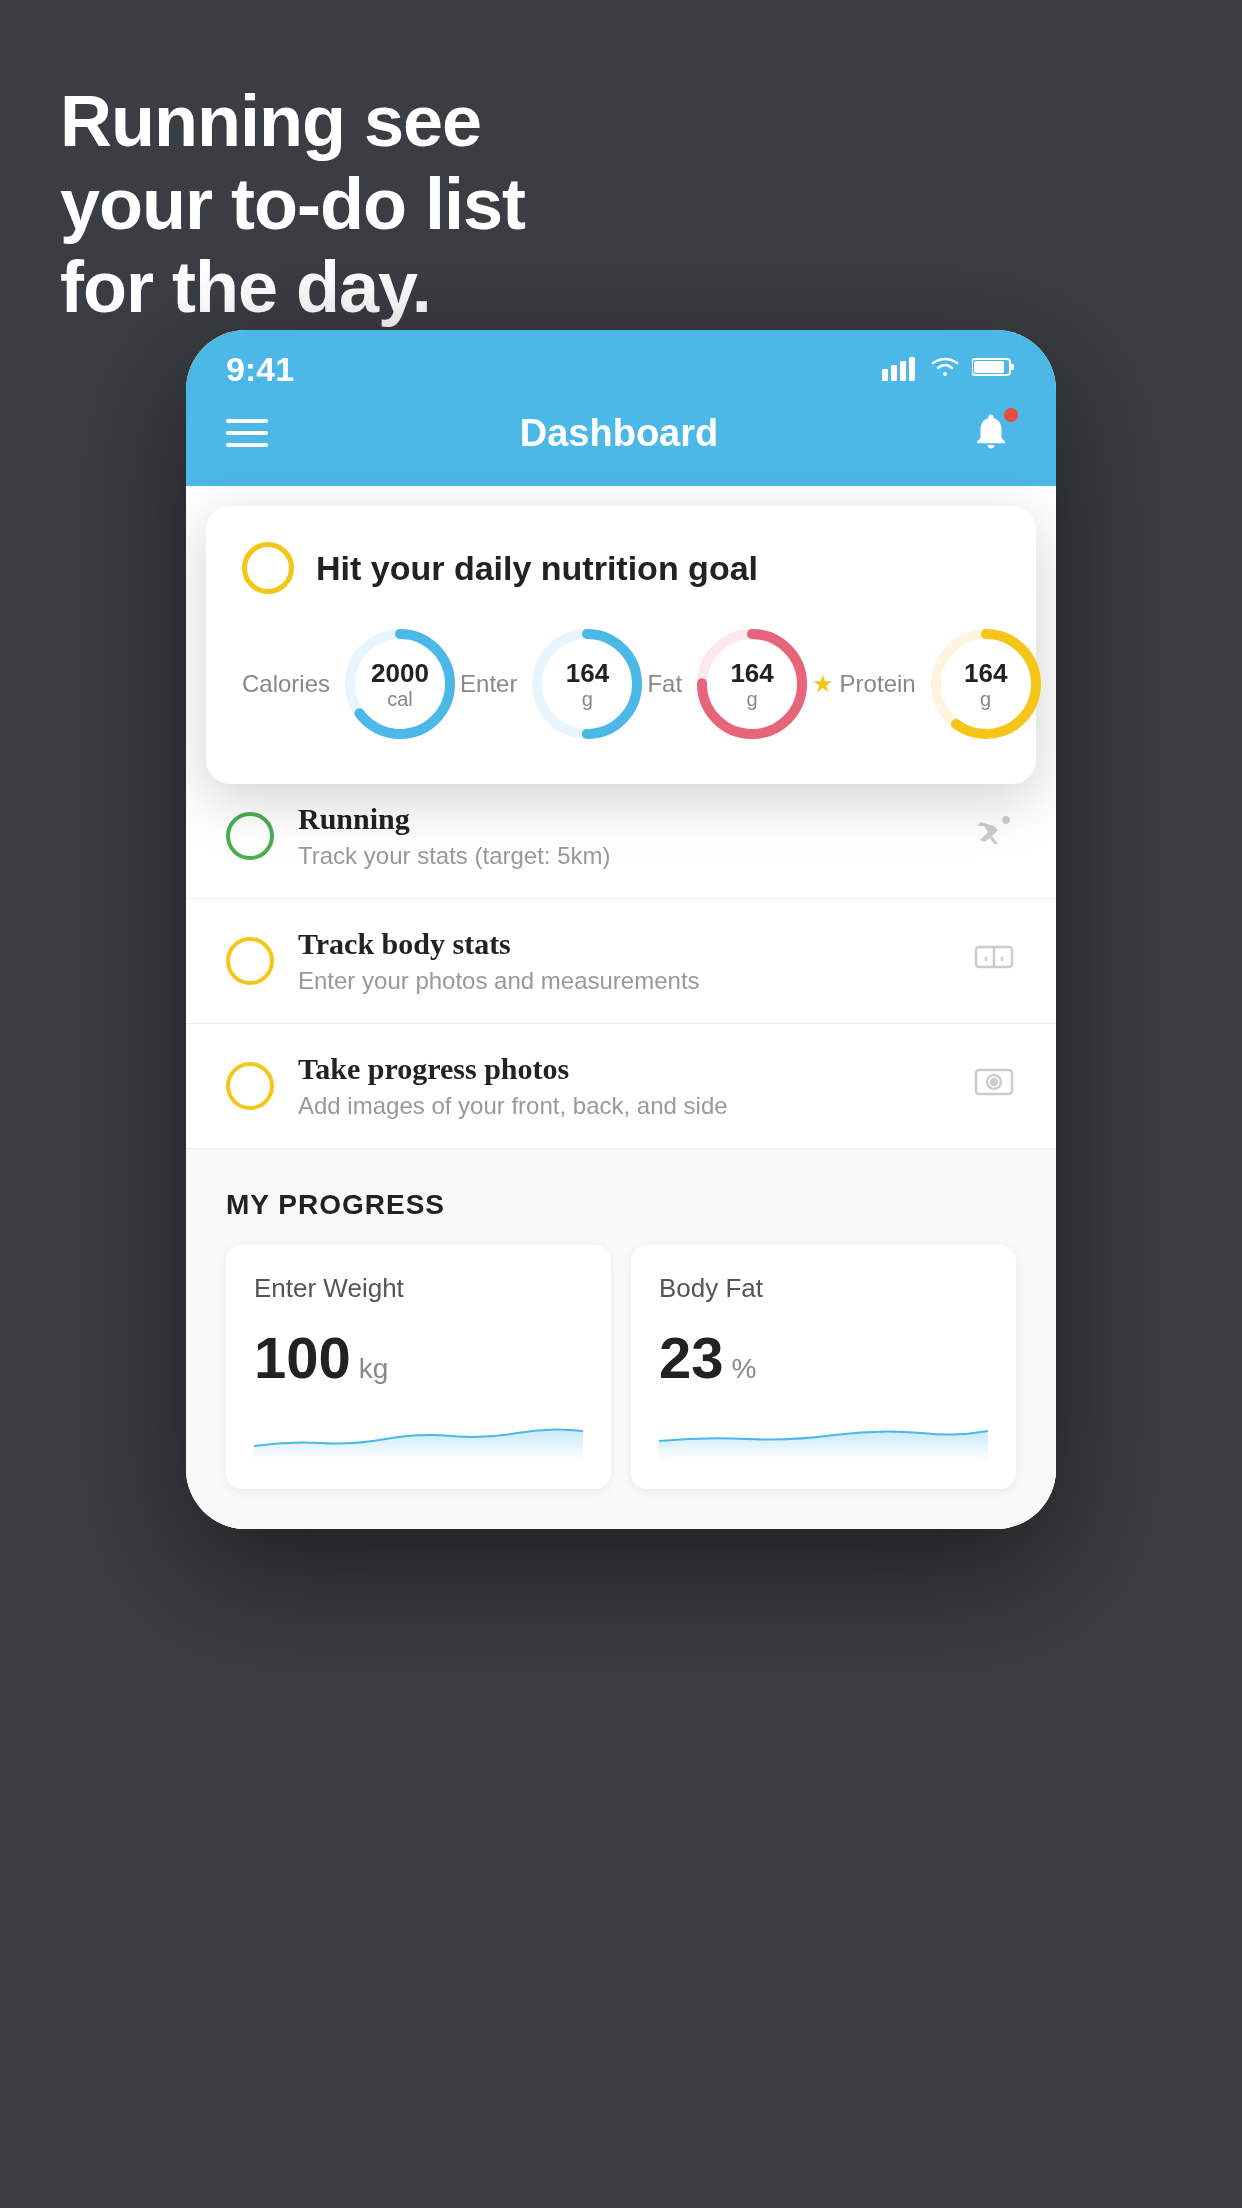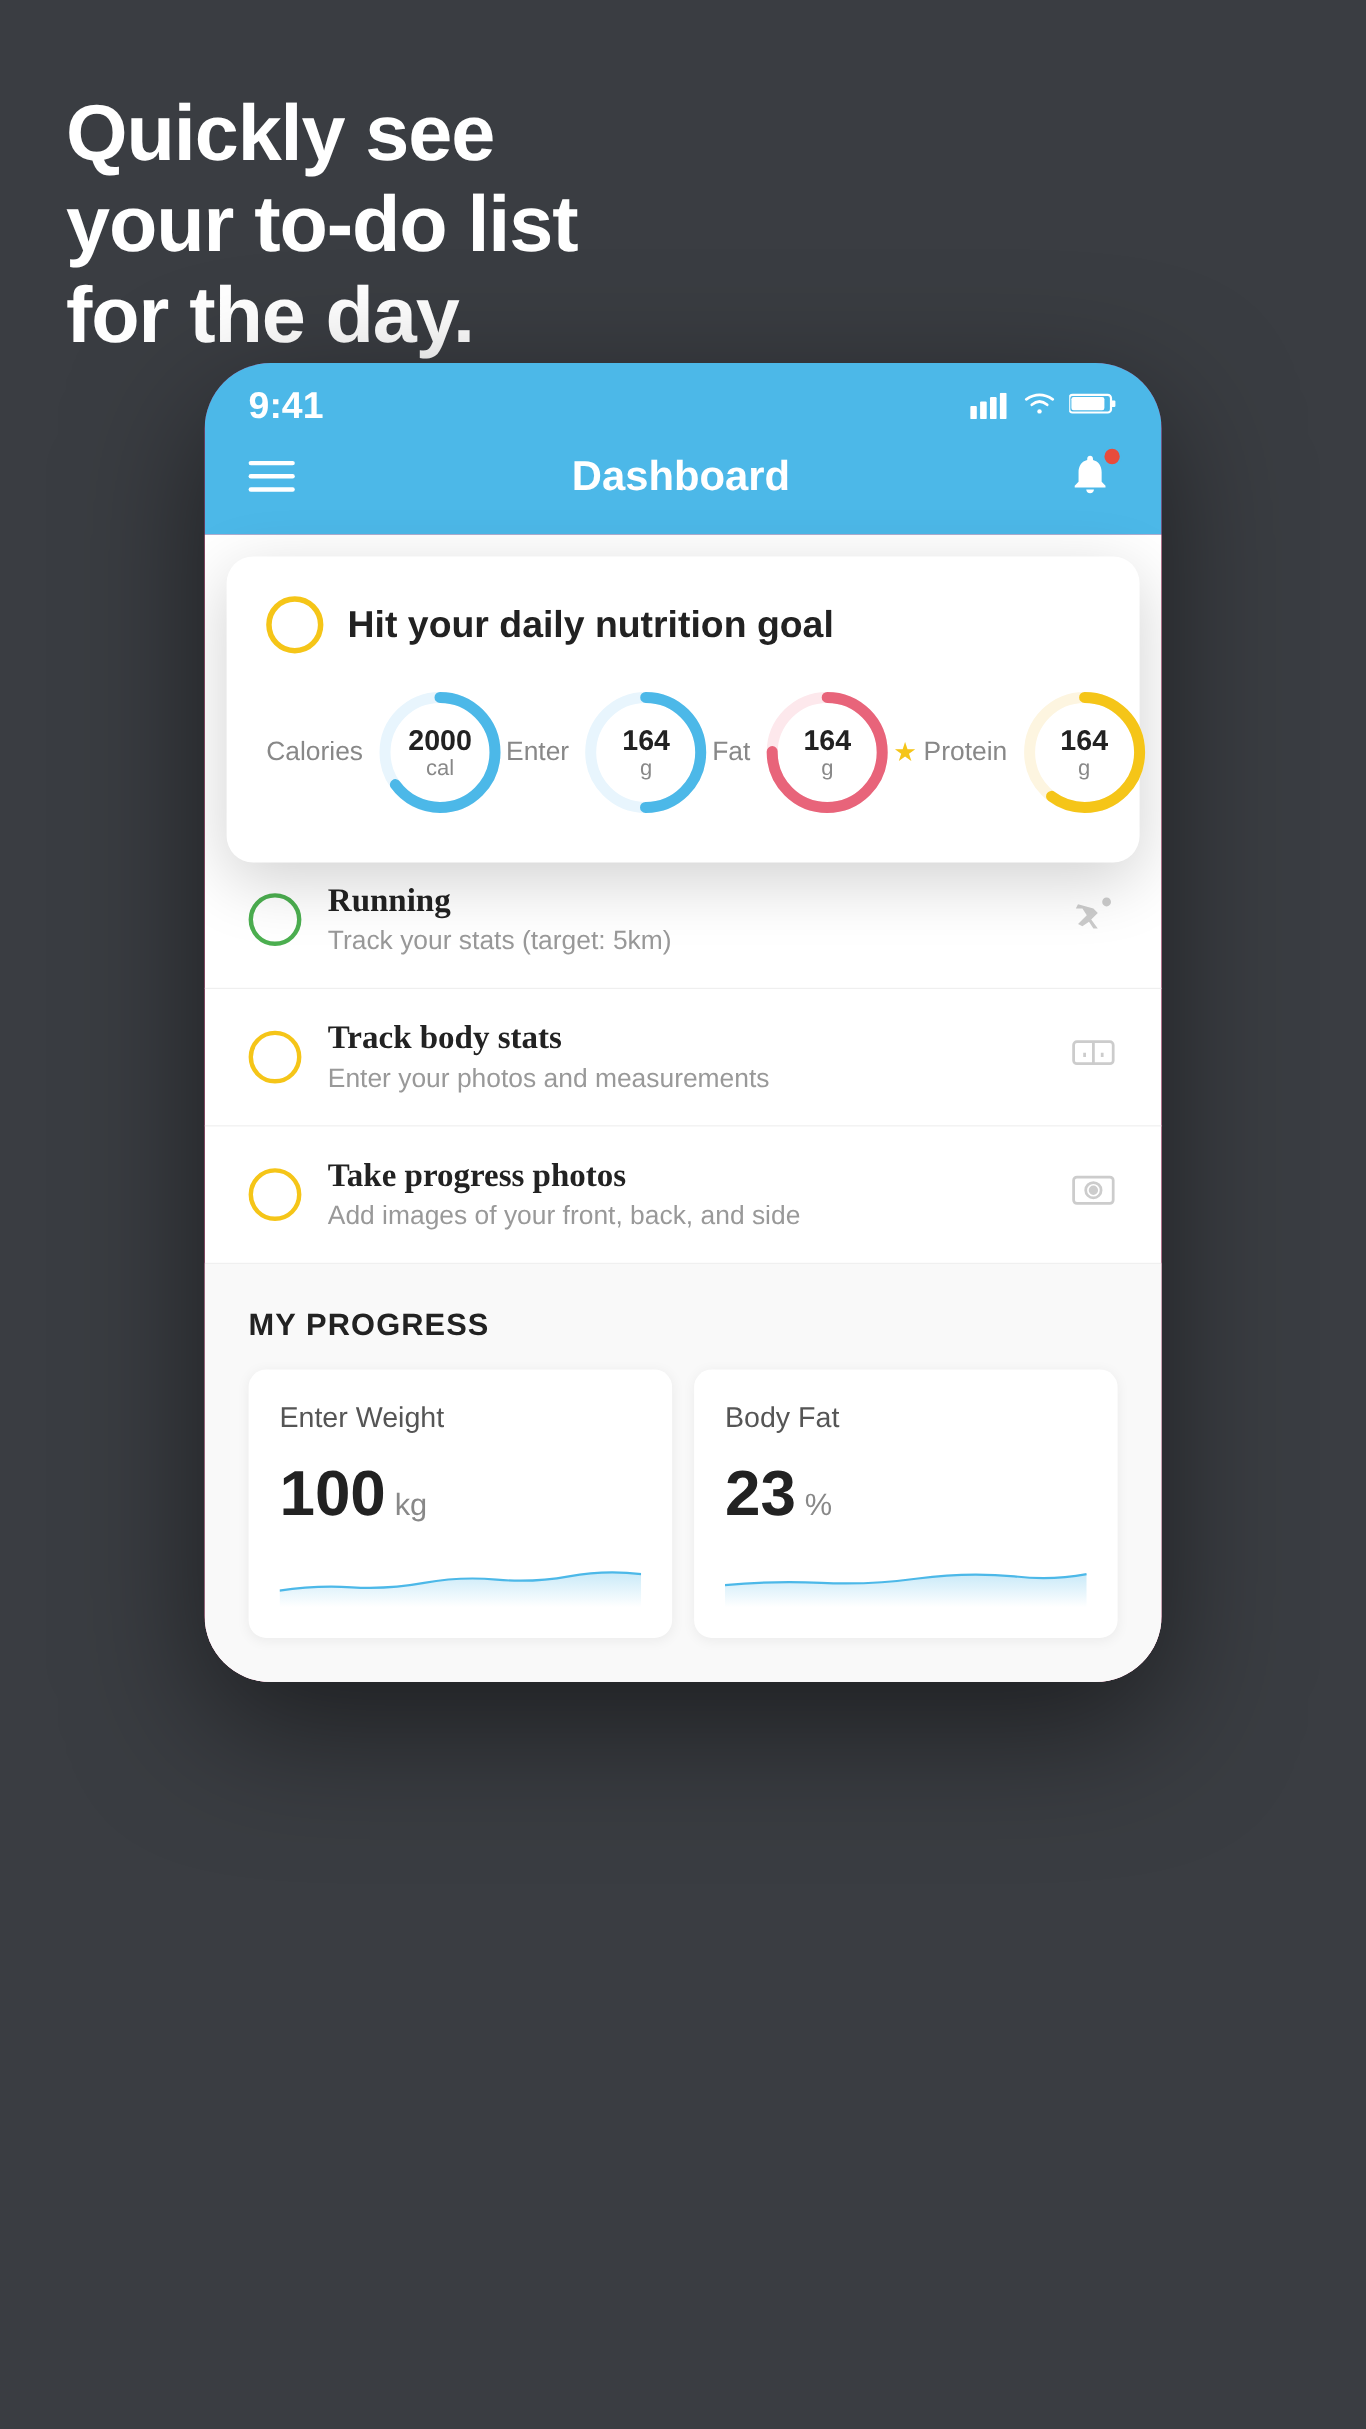--- a/index.html
+++ b/index.html
@@ -25,21 +25,21 @@
       letter-spacing: -1px;
     }
 
     
     .phone {
       position: absolute;
       top: 330px;
       left: 50%;
       transform: translateX(-50%);
       width: 870px;
-      background: #be185d;
+      background: #fef9c3;
       border-radius: 60px;
       overflow: hidden;
       box-shadow: 0 40px 120px rgba(0,0,0,0.5);
     }
 
     
     .status-bar {
       background: #4cb8e8;
       display: flex;
       align-items: center;
@@ -330,21 +330,21 @@
 
     .sparkline svg {
       width: 100%;
       height: 100%;
     }
   </style>
 </head>
 <body>
 
 <div class="hero-text">
-  <span style="white-space: pre-line;">Quickly see
+  <span style="white-space: pre-line;">Running see
 your to-do list
 for the day.</span>
 </div>
 
 <div class="phone">
 
   <div class="status-bar">
     <span class="status-time">9:41</span>
     <div class="status-icons">
       <span style="color:#fff; font-size:24px; display:flex; align-items:center; gap:2px;">

